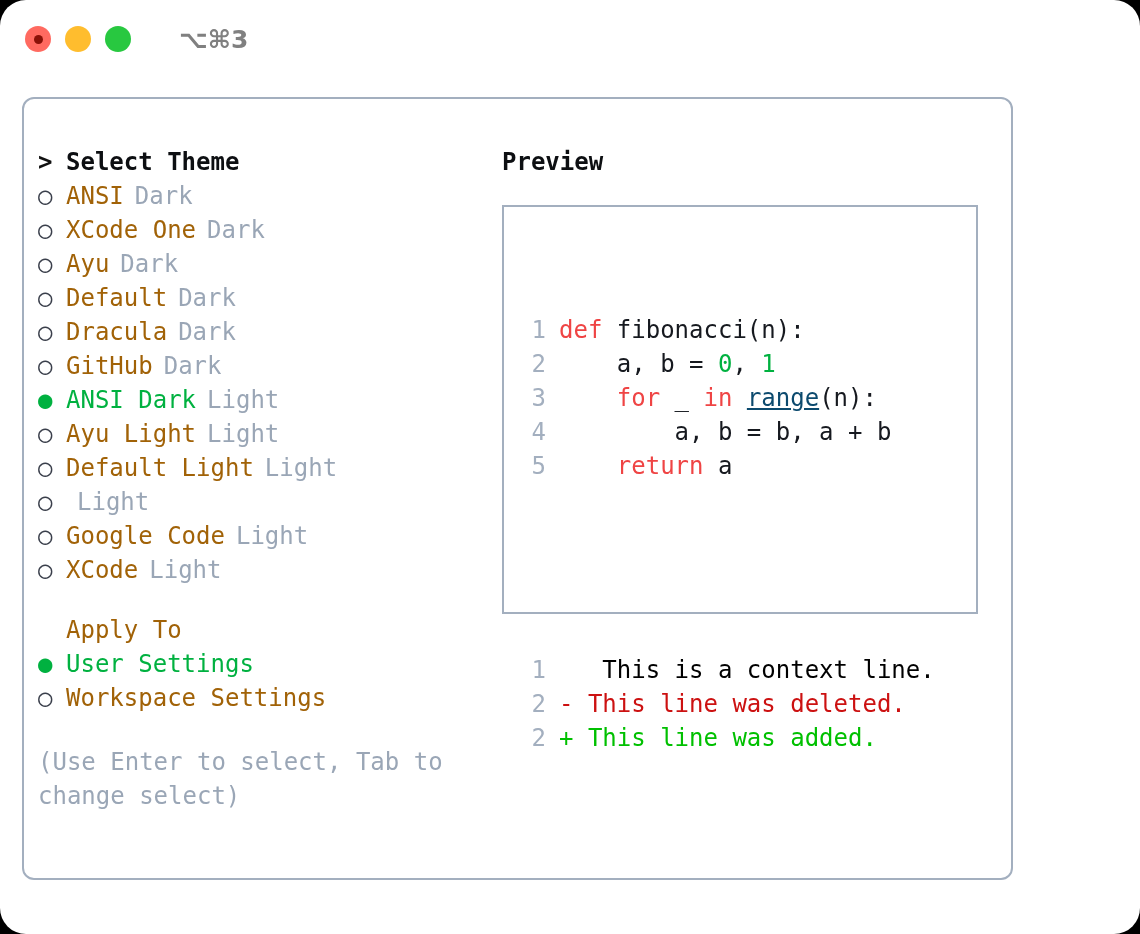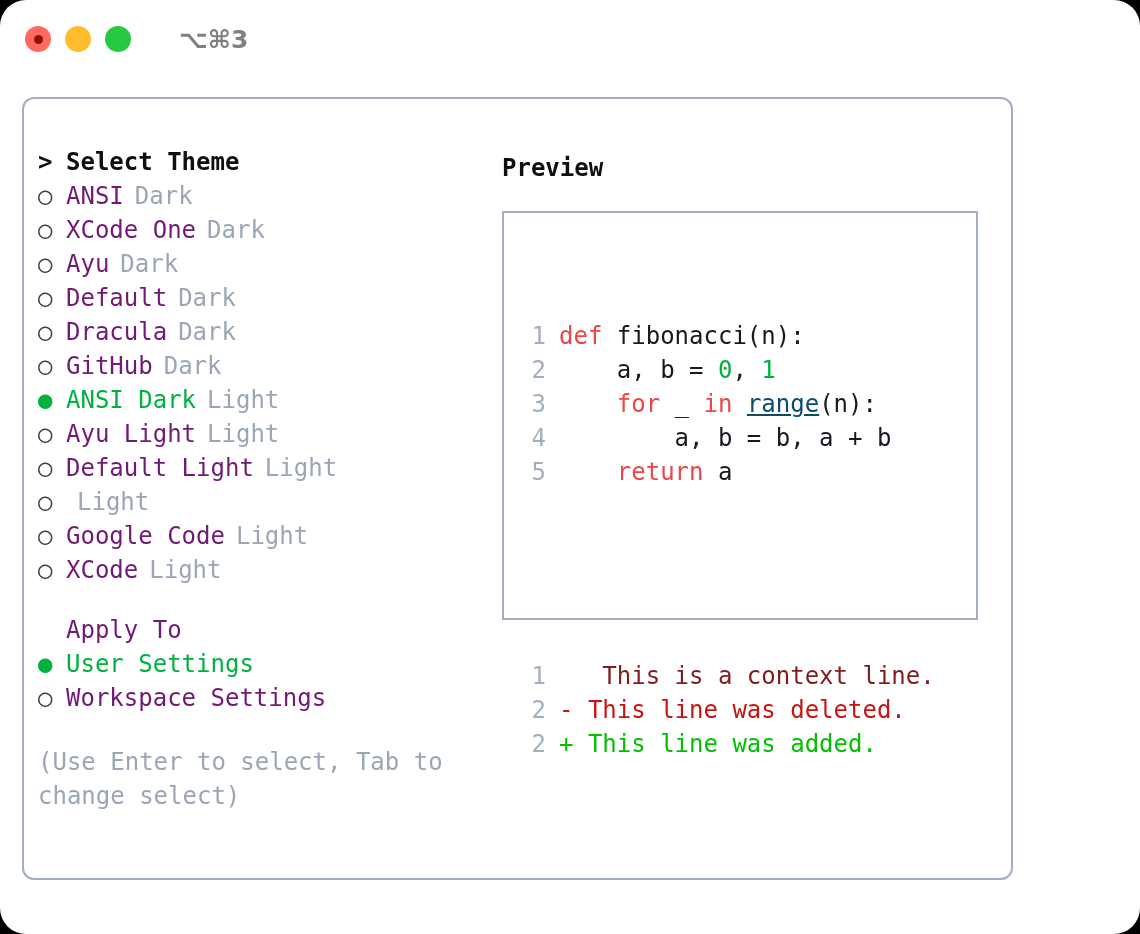--- a/index.html
+++ b/index.html
@@ -115,21 +115,21 @@
   .marker.caret {
     color: #111111;
     font-weight: bold;
   }
   .marker.sel {
     color: #00b140;
   }
   .marker.blank { color: transparent; }
 
   .label {
-    color: #701a75;
+    color: #a16207;
   }
   .label.title {
     color: #0d0f12;
     font-weight: bold;
   }
   .label.sel {
     color: #00b140;
   }
   .suffix {
     color: #9aa6b6;
@@ -144,21 +144,21 @@
     font-size: 24px;
     line-height: 34px;
     width: 420px;
     white-space: normal;
   }
 
   
   .right {
     position: absolute;
     left: 478px;
-    top: 52px;
+    top: 46px;
     width: 500px;
   }
   .preview-title {
     font-size: 24px;
     line-height: 34px;
     color: #0d0f12;
     font-weight: bold;
   }
   .preview-box {
     margin-top: 26px;
@@ -183,21 +183,21 @@
     width: 26px;
     text-align: right;
     color: #a3afbf;
     margin-right: 13px;
   }
   .kw   { color: #ef4444; }
   .fn   { color: #0c4a6e; text-decoration: underline; }
   .num  { color: #00b140; }
   .id   { color: #16191f; }
   .gap  { display: block; height: 34px; }
-  .ctx  { color: #7f1d1d; margin-top: 27px; }
+  .ctx  { color: #000000; margin-top: 27px; }
   .del  { color: #cc1111; }
   .add  { color: #00c000; }
 </style>
 </head>
 <body>
 
 <div class="page">
 
   <div class="titlebar">
     <div class="lights">

